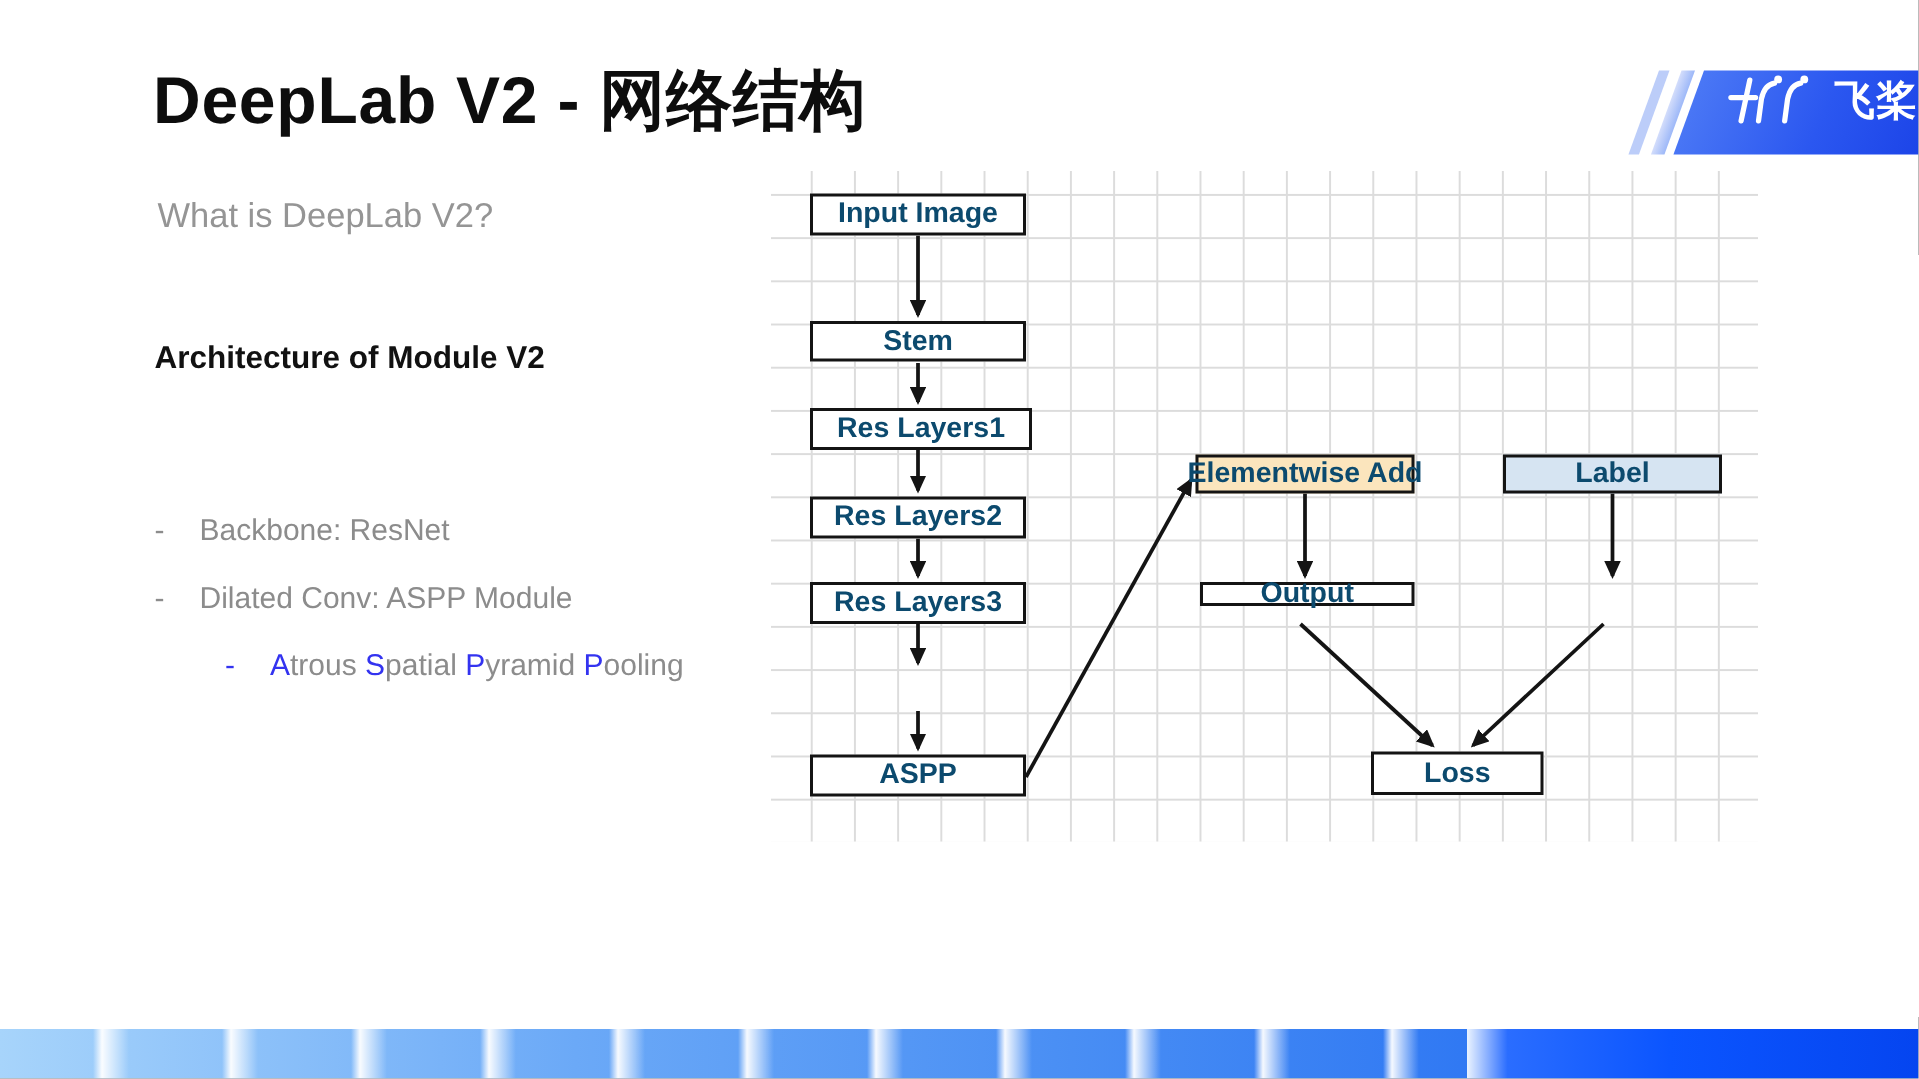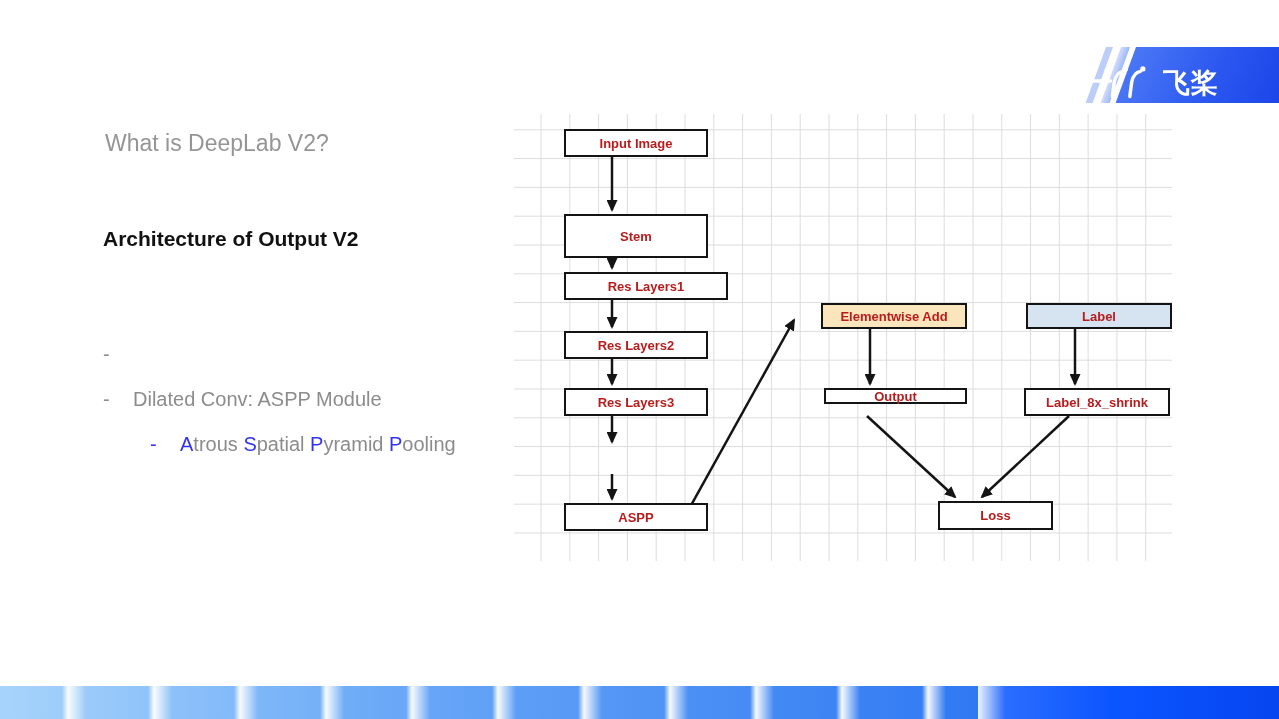--- a/index.html
+++ b/index.html
@@ -16,22 +16,22 @@
   
   .logo-stripe { position:absolute; top:47px; height:56px; transform:skewX(-20deg); transform-origin:0 0; }
   .logo-stripe.s1 { left:1106px; width:7px;  background:#bccdf9; }
   .logo-stripe.s2 { left:1121px; width:9px;  background:linear-gradient(90deg,#d3ddfb,#9db8f8); }
   .logo-main {
     position:absolute; left:1136px; top:47px; width:165px; height:56px;
     transform:skewX(-20deg); transform-origin:0 0;
     background:linear-gradient(95deg,#4a77f5 0%, #2b57f0 55%, #1c44e8 100%);
   }
   .logo-content {
-    position:absolute; left:1092px; top:49px; width:127px; height:52px;
-    display:flex; align-items:flex-end; gap:9px; color:#ffffff;
+    position:absolute; left:1152px; top:49px; width:127px; height:52px;
+    display:flex; align-items:flex-start; gap:9px; color:#ffffff;
   }
   .logo-brand { font-size:27px; font-weight:bold; letter-spacing:1px; }
   
   .question { position:absolute; left:105px; top:130px; font-size:23px; color:#959595; }
   .heading  { position:absolute; left:103px; top:227px; font-size:21px; font-weight:bold; color:#111111; }
   .bullet   { position:absolute; left:103px; font-size:20px; color:#8c8c8c; display:flex; }
   .bullet .dash { width:30px; color:#8c8c8c; }
   .bullet.b1 { top:343px; } .bullet.b2 { top:388px; }
   .subbullet { position:absolute; left:150px; top:433px; font-size:20px; display:flex; }
   .subbullet .dash { width:30px; color:#3333f0; }
@@ -41,21 +41,21 @@
     position:absolute; left:514px; top:114px; width:658px; height:447px;
     background-image:
       linear-gradient(to right,  #dcdcdc 1px, transparent 1px),
       linear-gradient(to bottom, #dcdcdc 1px, transparent 1px);
     background-size:28.8px 28.8px;
     background-position:26.5px 15.3px;
   }
   .node {
     position:absolute; background:#ffffff; border:2px solid #141414;
     display:flex; align-items:center; justify-content:center;
-    font-size:13px; font-weight:bold; color:#b91c1c; white-space:nowrap;margin-left:24px;
+    font-size:19px; font-weight:bold; color:#0c4a6e; white-space:nowrap;
   }
   .node.tan  { background:#fbe5bd; }
   .node.blue { background:#d6e4f2; }
   .arrows { position:absolute; left:0; top:0; width:658px; height:447px; }
   .arrows line { stroke:#141414; stroke-width:2.5; }
   
   .footer { position:absolute; left:0; top:686px; width:1279px; height:33px;
     background:linear-gradient(90deg,#a7d4fb 0%,#6ba9f7 30%,#4a8ff4 55%,#2e77f3 78%,#1560f8 100%);
   }
   .footer .segments { position:absolute; left:0; top:0; width:978px; height:33px;
@@ -65,43 +65,45 @@
   }
   .footer .final { position:absolute; left:978px; top:0; width:301px; height:33px;
     background:linear-gradient(90deg,#eaf3ff 0%, #2a6dff 9%, #0b55ff 45%, #0545f0 100%);
   }
 </style>
 </head>
 <body>
 
 <div class="slide">
 
+  <h1 class="title">DeepLab V2 - 网络结构</h1>
 
   <div class="logo-stripe s1"></div>
   <div class="logo-stripe s2"></div>
   <div class="logo-main"></div>
   <div class="logo-content">
     <svg width="62" height="36" viewBox="0 0 64 36">
       <g stroke="#ffffff" stroke-width="3.6" stroke-linecap="round" fill="none">
         <path d="M2 16 H19"></path>
         <path d="M15 4 L9 32"></path>
         <path d="M32 6 C26 7 24 12 23 17 L21 32"></path>
         <path d="M50 6 C44 7 42 12 41 17 L39 32"></path>
       </g>
       <circle cx="34.5" cy="3.5" r="2.7" fill="#ffffff"></circle>
       <circle cx="52.5" cy="3.5" r="2.7" fill="#ffffff"></circle>
     </svg>
     <span class="logo-brand">飞桨</span>
   </div>
 
   <div class="question">What is DeepLab V2?</div>
-  <div class="heading">Architecture of Output V2</div>
+  <div class="heading">Architecture of Module V2</div>
 
   <div class="bullet b1">
     <span class="dash">-</span>
+    <span>Backbone: ResNet</span>
   </div>
   <div class="bullet b2">
     <span class="dash">-</span>
     <span>Dilated Conv: ASPP Module</span>
   </div>
   <div class="subbullet">
     <span class="dash">-</span>
     <span><span class="c-blue">A</span><span class="c-gray">trous </span><span class="c-blue">S</span><span class="c-gray">patial </span><span class="c-blue">P</span><span class="c-gray">yramid </span><span class="c-blue">P</span><span class="c-gray">ooling</span></span>
   </div>
 
@@ -119,29 +121,28 @@
       <line x1="98" y1="302" x2="98" y2="328" marker-end="url(#ah)"></line>
       <line x1="98" y1="360" x2="98" y2="385" marker-end="url(#ah)"></line>
       <line x1="170" y1="404" x2="280" y2="206" marker-end="url(#ah)"></line>
       <line x1="356" y1="215" x2="356" y2="270" marker-end="url(#ah)"></line>
       <line x1="561" y1="215" x2="561" y2="270" marker-end="url(#ah)"></line>
       <line x1="353" y1="302" x2="441" y2="383" marker-end="url(#ah)"></line>
       <line x1="555" y1="302" x2="468" y2="383" marker-end="url(#ah)"></line>
     </svg>
 
     <div class="node" style="left:26px;  top:15px;  width:144px; height:28px">Input Image</div>
-    <div class="node" style="left:26px;  top:100px; width:144px; height:44px">Stem</div>
-    <div class="node" style="left:26px;  top:158px; width:164px; height:28px">Res Layers1</div>
+    <div class="node" style="left:26px;  top:100px; width:144px; height:27px">Stem</div>
+    <div class="node" style="left:26px;  top:158px; width:148px; height:28px">Res Layers1</div>
     <div class="node" style="left:26px;  top:217px; width:144px; height:28px">Res Layers2</div>
     <div class="node" style="left:26px;  top:274px; width:144px; height:28px">Res Layers3</div>
     <div class="node" style="left:26px;  top:389px; width:144px; height:28px">ASPP</div>
     <div class="node blue" style="left:488px; top:189px; width:146px; height:26px">Label</div>
     <div class="node tan" style="left:283px; top:189px; width:146px; height:26px">Elementwise Add</div>
     <div class="node" style="left:286px; top:274px; width:143px; height:16px">Output</div>
-    <div class="node" style="left:486px; top:274px; width:146px; height:28px">Label_8x_shrink</div>
     <div class="node" style="left:400px; top:387px; width:115px; height:29px">Loss</div>
   </div>
 
   <div class="footer">
     <div class="segments"></div>
     <div class="final"></div>
   </div>
 
 </div>
 

